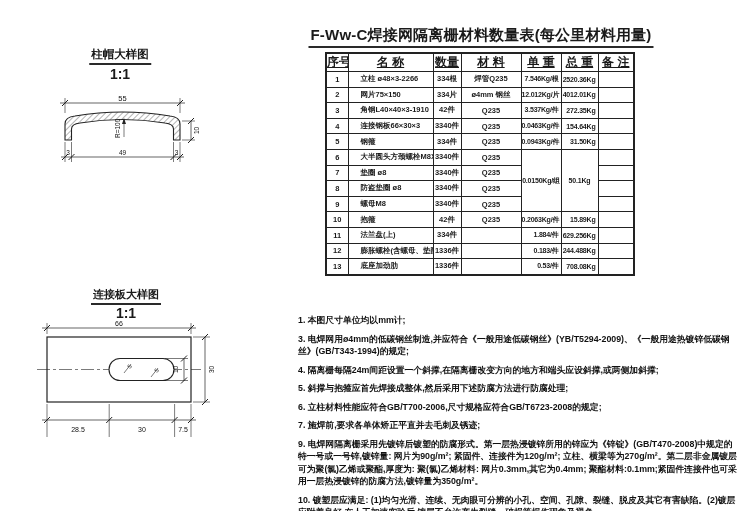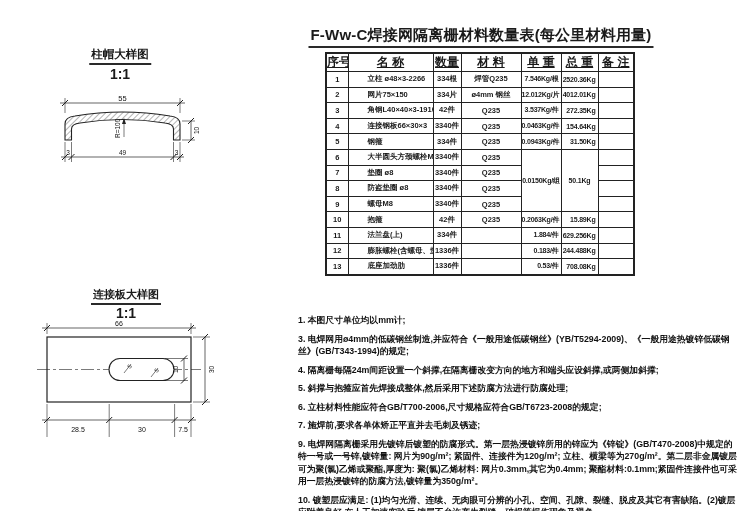--- a/index.html
+++ b/index.html
@@ -27,21 +27,21 @@
   #mat-table{
     position:absolute;left:325px;top:52px;border-collapse:collapse;
     table-layout:fixed;width:308px;border:2px solid #222;
   }
   #mat-table th,#mat-table td{
     border:1px solid #222;font-weight:bold;white-space:nowrap;overflow:hidden;
     padding:0;text-align:center;
   }
   #mat-table th{height:16px;font-size:12px;text-decoration:underline;}
   #mat-table td{height:14.6px;font-size:7.5px;}
-  #mat-table td.name{text-align:left;padding-left:19px;}
+  #mat-table td.name{text-align:left;padding-left:12px;}
   #mat-table td.unit{font-size:7px;letter-spacing:-0.2px;text-align:right;padding-right:2px;}
   #mat-table td.unit.merged{text-align:center;padding-right:0;}
   #mat-table td.total{font-size:7px;letter-spacing:-0.2px;text-align:right;padding-right:2px;}
   #mat-table td.total.merged{text-align:center;padding-right:0;}
   
   #notes{
     position:absolute;left:292px;top:308px;width:455px;
     font-size:8.8px;line-height:12.5px;font-weight:bold;color:#111;
   }
   #notes .note-item{margin:6px;}

